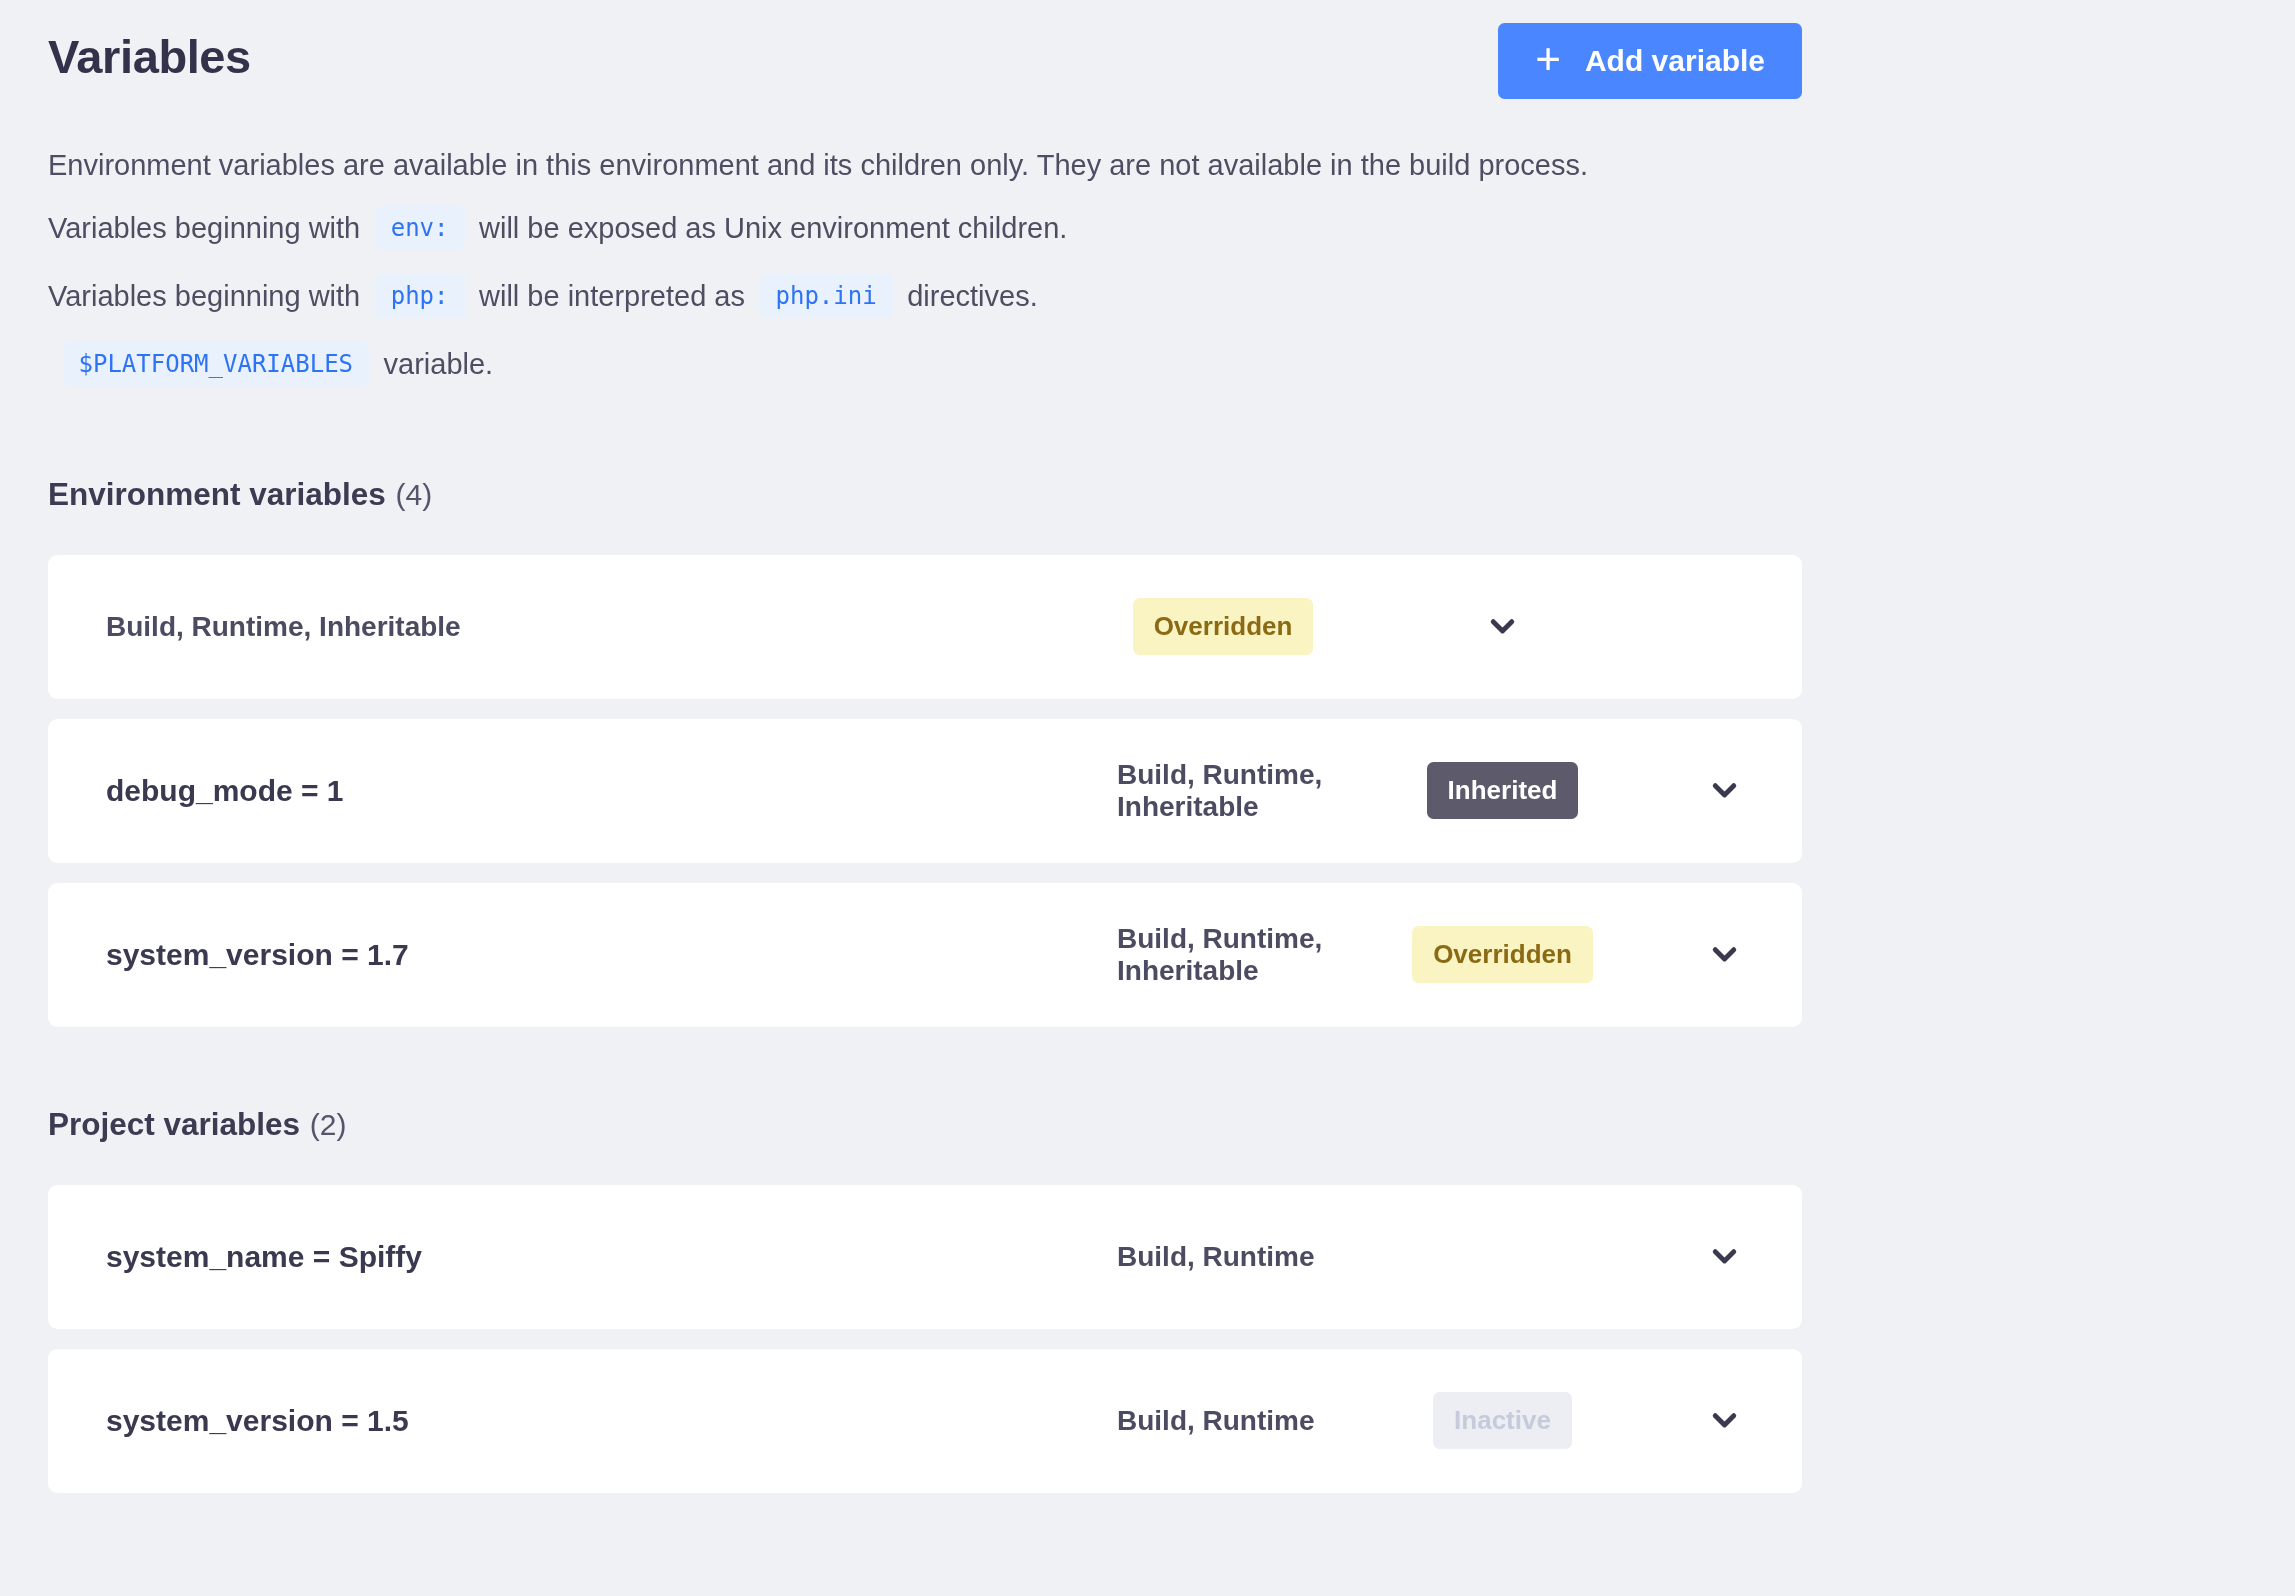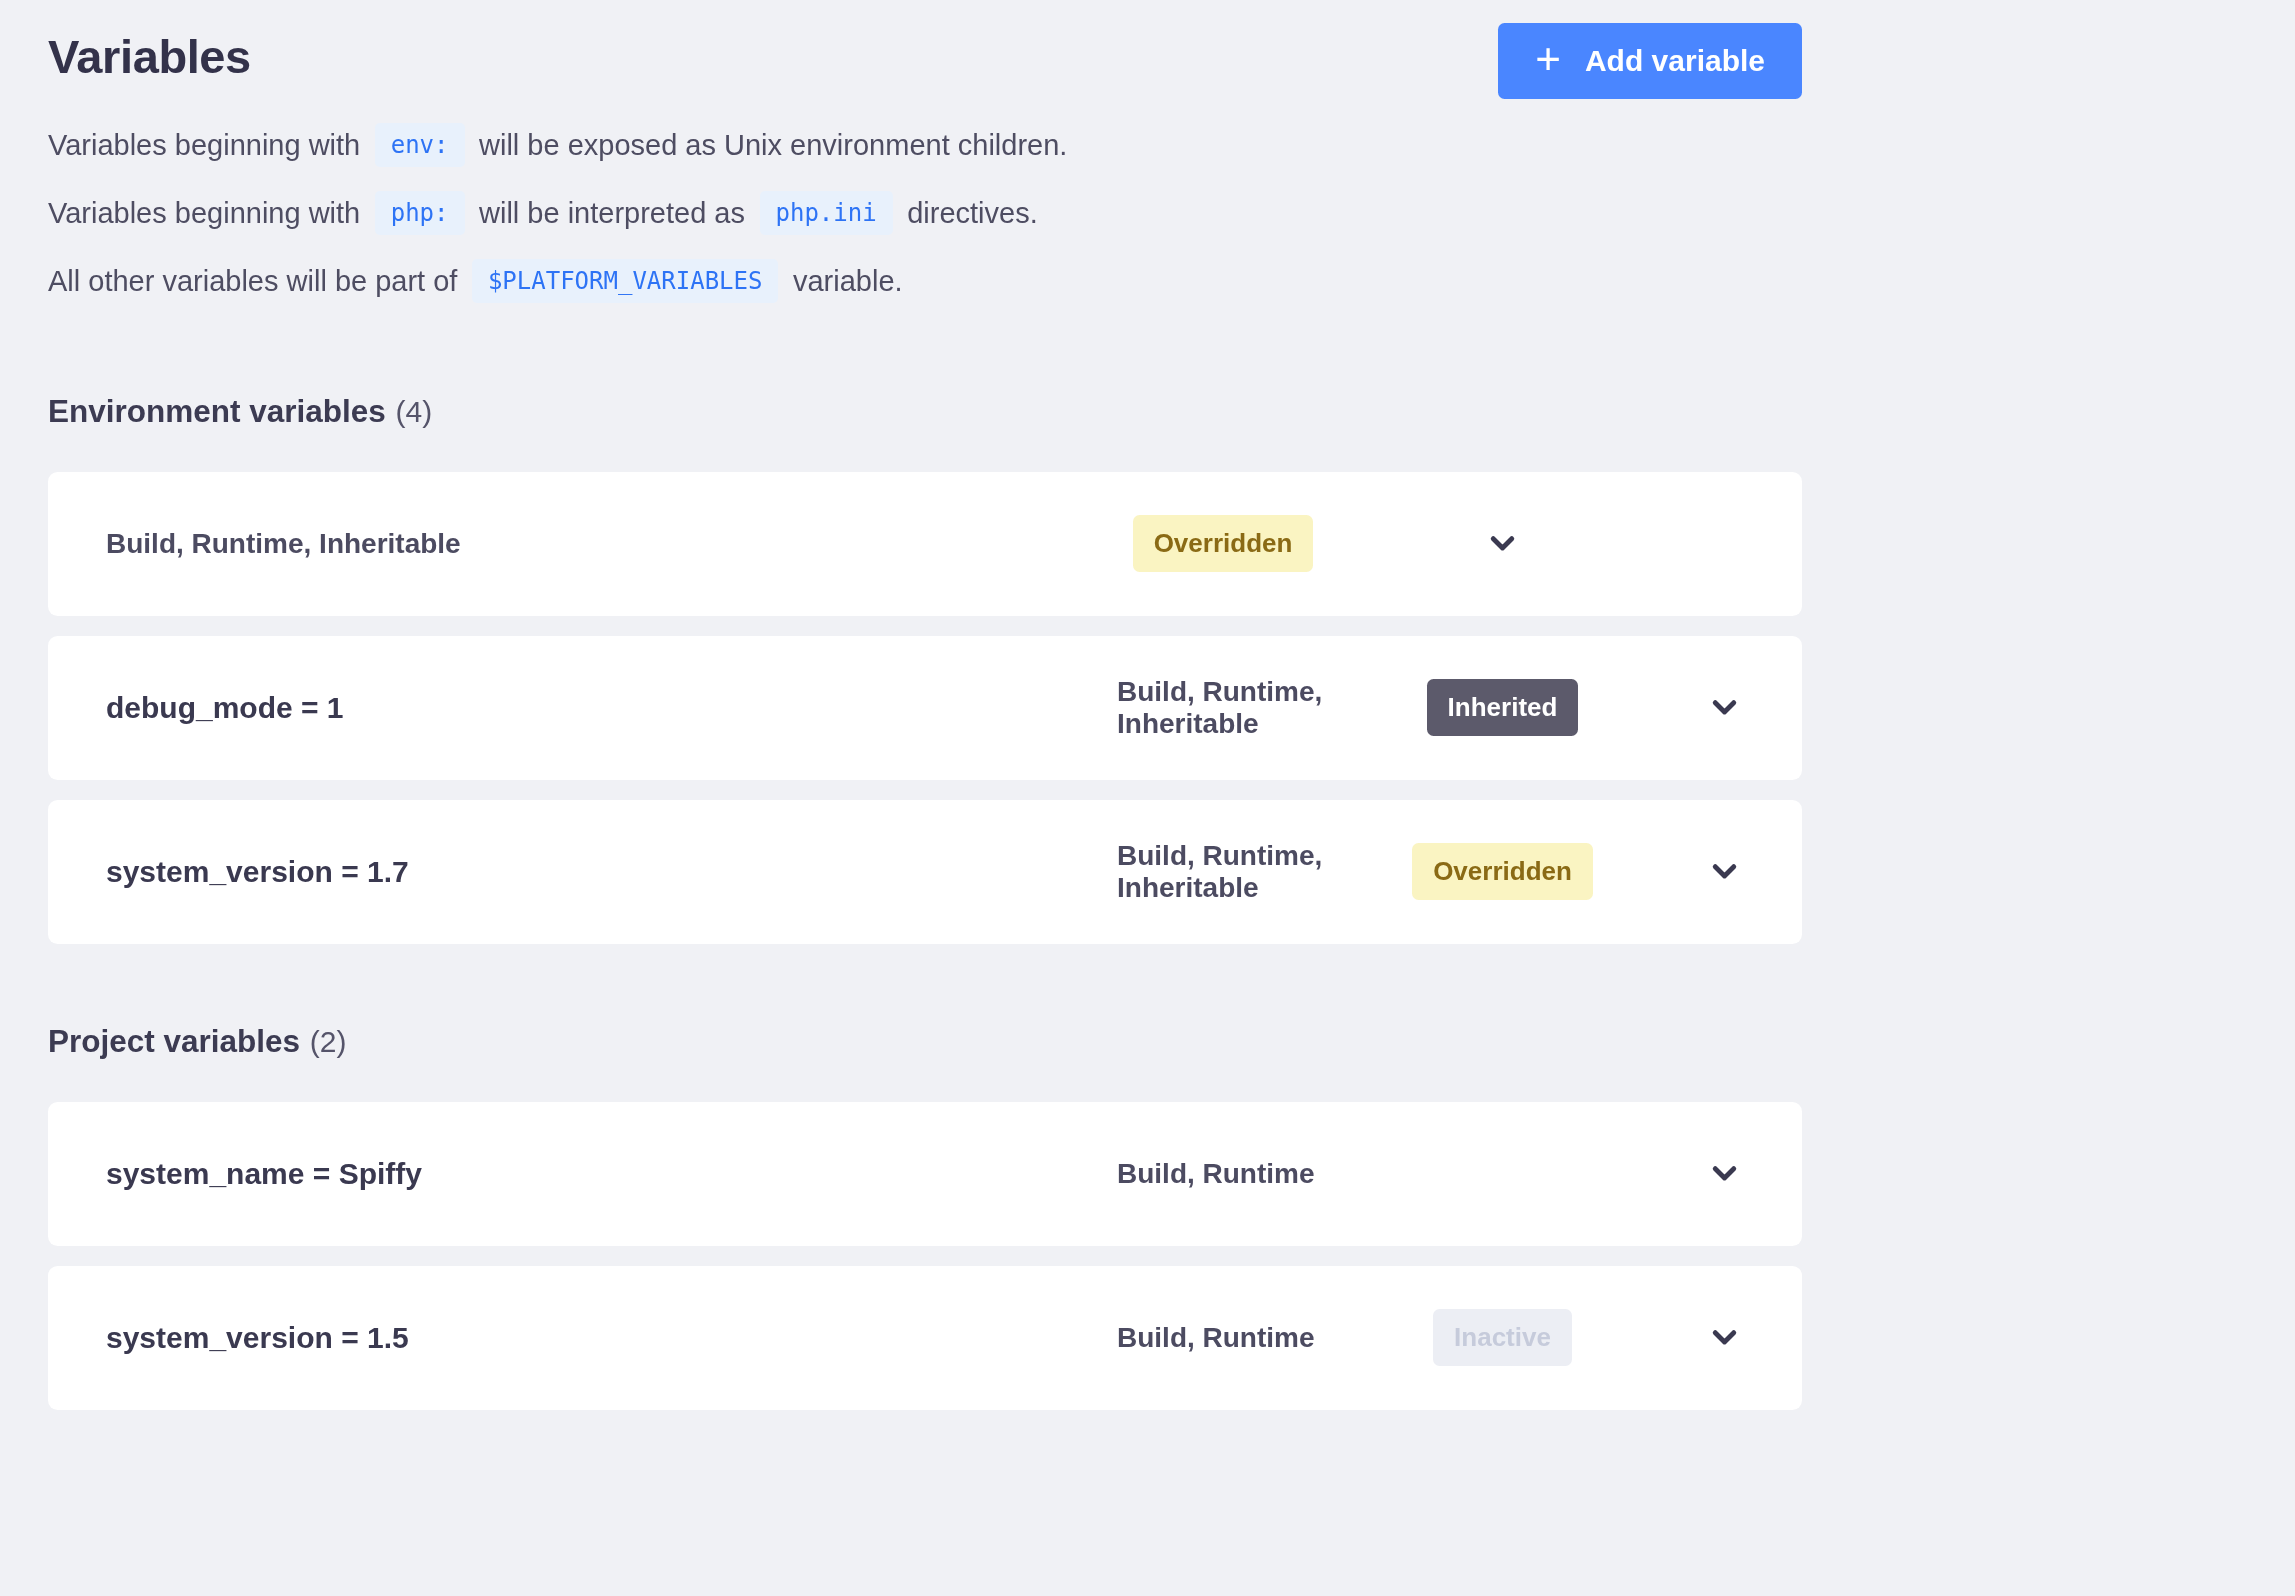--- a/index.html
+++ b/index.html
@@ -63,36 +63,36 @@
 
 <div class="page">
   <div class="header">
     <h1 class="title">Variables</h1>
     <button class="btn-primary">
       <span class="plus">+</span>
       <span>Add variable</span>
     </button>
   </div>
 
+  <p class="desc">Environment variables are available in this environment and its children only. They are not available in the build process.</p>
 
   <div class="note-lines" id="note-lines">
       <div class="note-line">
         <span class="seg-text">Variables beginning with</span>
         <span class="seg-code">env:</span>
         <span class="seg-text">will be exposed as Unix environment children.</span>
       </div>
       <div class="note-line">
         <span class="seg-text">Variables beginning with</span>
         <span class="seg-code">php:</span>
         <span class="seg-text">will be interpreted as</span>
         <span class="seg-code">php.ini</span>
         <span class="seg-text">directives.</span>
       </div>
       <div class="note-line">
-        <span class="seg-text">All other variables will be part of</span>
         <span class="seg-code">$PLATFORM_VARIABLES</span>
         <span class="seg-text">variable.</span>
       </div>
     </div>
 
   <div id="sections">
   <section class="var-section">
     <h2 class="section-h">
       <span class="section-title">Environment variables</span><span class="section-count">(4)</span>
     </h2>

